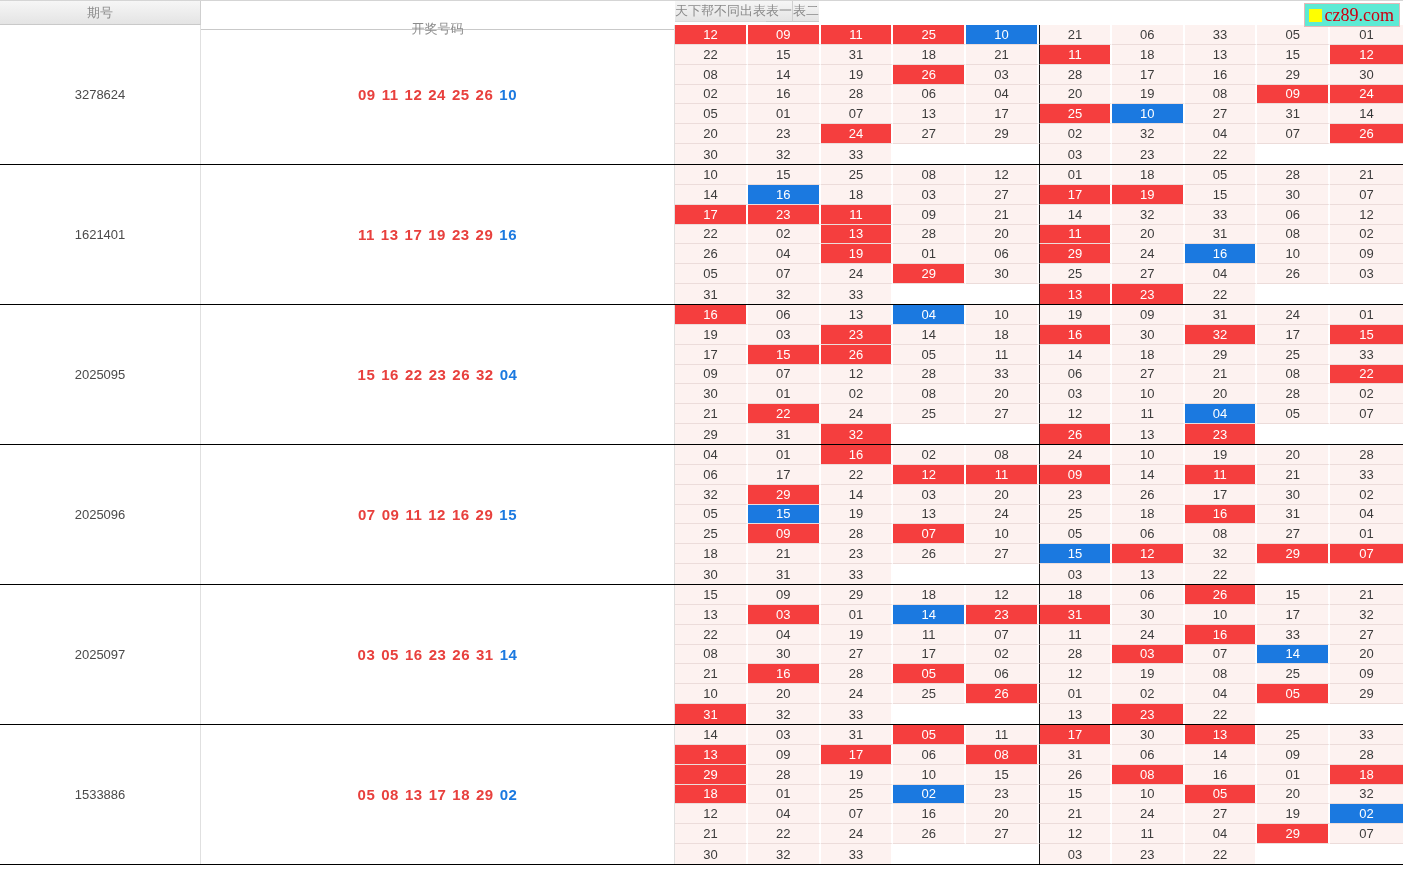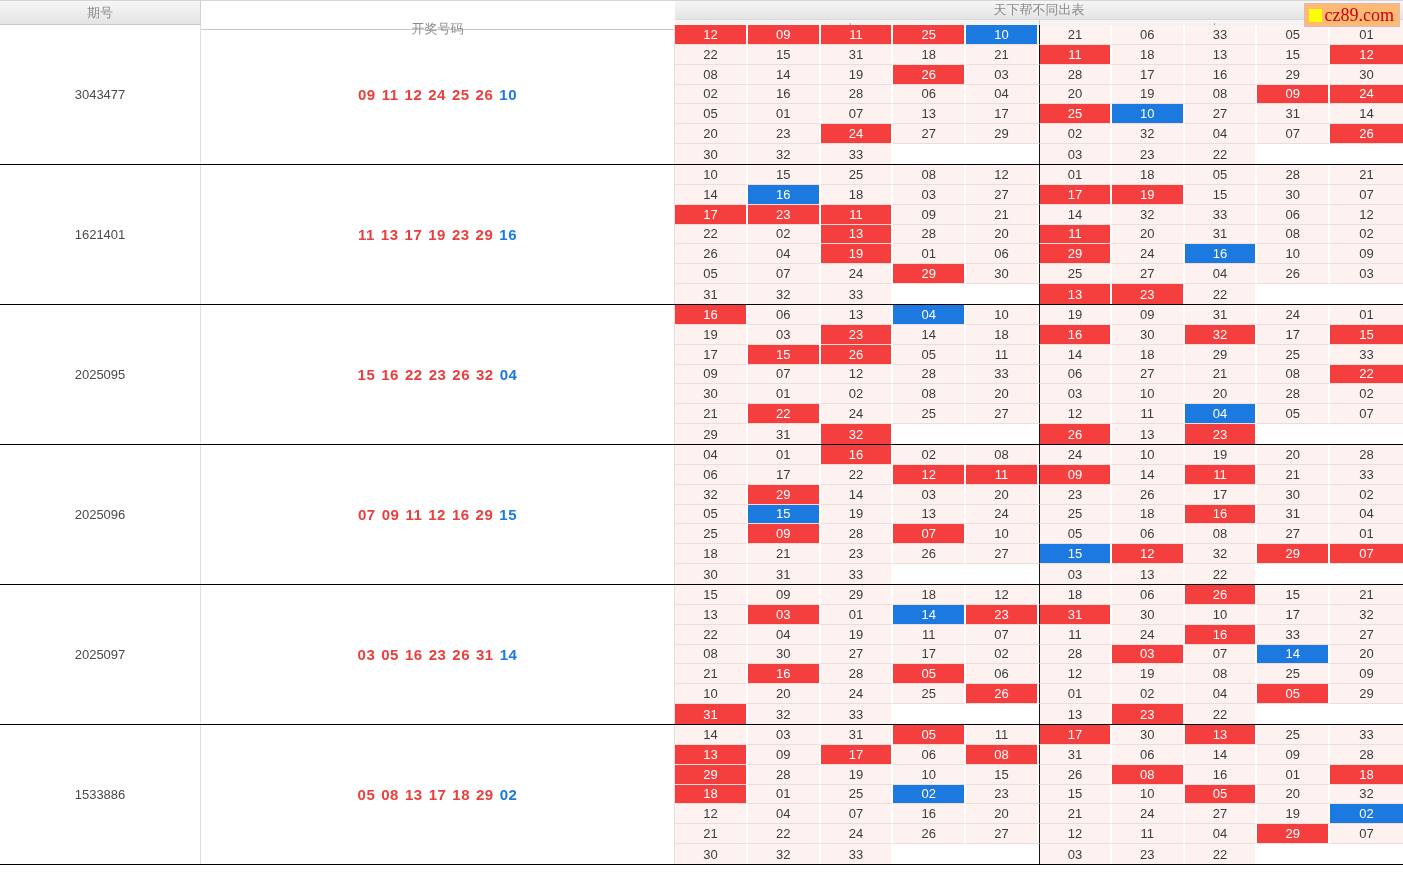--- a/index.html
+++ b/index.html
@@ -24,32 +24,32 @@
     background: linear-gradient(#f6f6f6, #e4e4e4);
     color: #8b8b8b;
     font-size: 13px;
     display: flex;
     align-items: center;
     justify-content: center;
     border-bottom: 1px solid #c9c9c9;
   }
   .hp { width: 201px; border-right: 1px solid #cfcfcf; }
   .hn { width: 474px; border-right: 1px solid #cfcfcf; margin-top: 28px; }
-  .right-header { width: 728px; display: flex; flex-direction: column; }
+  .right-header { width: 728px; display: flex; }
   .rh-top { height: 21px; border-bottom: 1px solid #d8d8d8; }
   .rh-sub { height: 21px; display: flex; justify-content: space-between; }
   .rh-sub .hcell { flex: 1; height: 21px; }
   .rh-sub .t1 { border-right: 1px solid #cfcfcf; }
   
   .logo {
     position: absolute;
     top: 2px;
     right: 3px;
     height: 24px;
-    background: #fdba74;
+    background: #5eead4;
     border: 1px solid #e4b9b9;
     display: flex;
     align-items: center;
     padding: 0 5px 0 4px;
     gap: 3px;
     cursor: pointer;
   }
   .logo-square { width: 13px; height: 13px; background: var(--logo-yellow, #ffff00); display: inline-block; }
   .logo-text {
     font-family: "Liberation Serif", "DejaVu Serif", serif;
@@ -124,21 +124,21 @@
     </div>
   </div>
 
   <div class="logo">
     <span class="logo-square"></span>
     <span class="logo-text">cz89.com</span>
   </div>
 
   <div id="periods">
       <div class="period-row">
-        <div class="cell period-id">3043477</div>
+        <div class="cell period-id">3278624</div>
         <div class="cell winning">
           <div class="wn red">09</div>
           <div class="wn red">11</div>
           <div class="wn red">12</div>
           <div class="wn red">24</div>
           <div class="wn red">25</div>
           <div class="wn red">26</div>
           <div class="wn blue">10</div>
         </div>
         <div class="grid">

